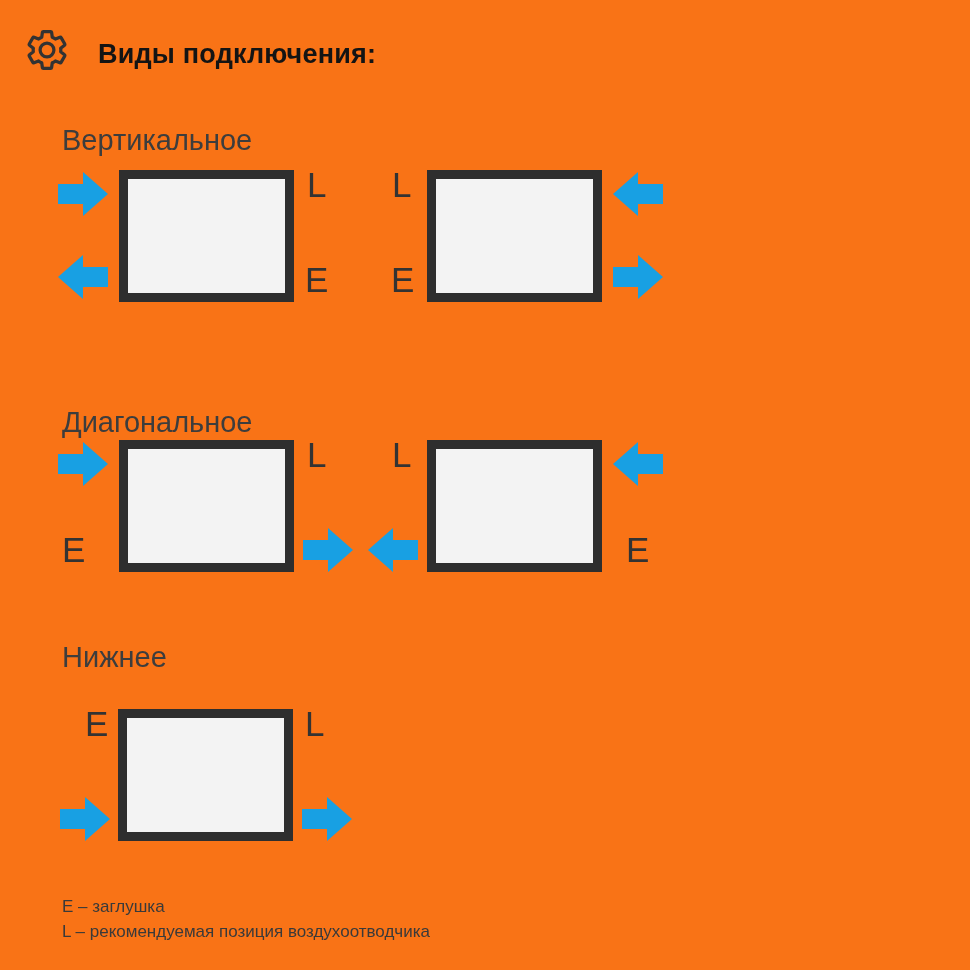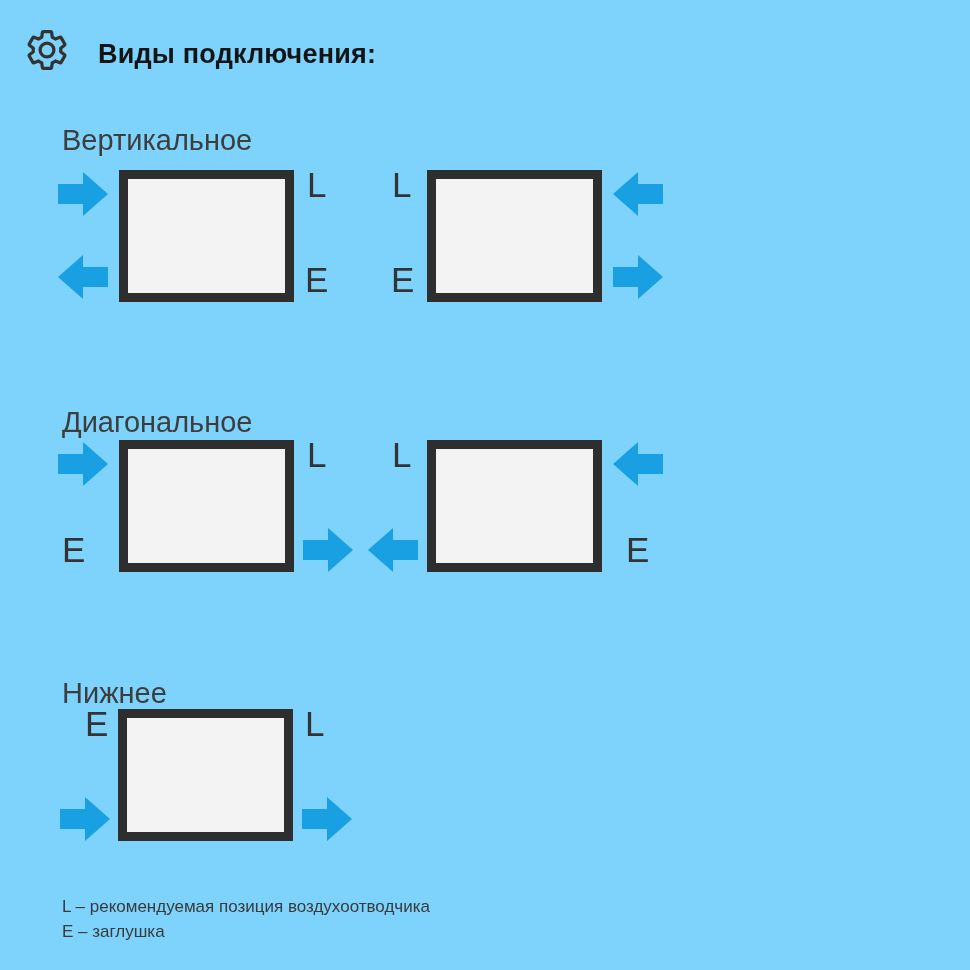--- a/index.html
+++ b/index.html
@@ -1,25 +1,25 @@
 <!DOCTYPE html>
 <html style="--arrow-color: #18A0E3; --radiator-border: #2E2E2E; --radiator-fill: #F3F3F3;"><head>
 <meta charset="utf-8">
 <style>
   html,body{margin:0;padding:0;background:#fff;}
   #page{
-    position:relative;width:970px;height:970px;background:#7dd3fc;overflow:hidden;
+    position:relative;width:970px;height:970px;background:#f97316;overflow:hidden;
     font-family:"Liberation Sans","DejaVu Sans",sans-serif;color:#333;
   }
   
   #gear{position:absolute;left:24px;top:27px;width:46px;height:46px;}
   #main-title{position:absolute;left:98px;top:39px;font-size:27px;font-weight:700;color:#141414;letter-spacing:.2px;}
   
   .s-title{position:absolute;left:62px;font-size:29px;font-weight:400;color:#3d3d3d;line-height:1;}
-  #t1{top:126px}#t2{top:408px}#t3{top:679px}
+  #t1{top:126px}#t2{top:408px}#t3{top:643px}
   
   .radiator{position:absolute;box-sizing:border-box;width:175px;height:132px;
     border:9px solid var(--radiator-border,#2e2e2e);background:var(--radiator-fill,#f3f3f3);}
   #s1a-rect{left:119px;top:170px}
   #s1b-rect{left:427px;top:170px}
   #s2a-rect{left:119px;top:440px}
   #s2b-rect{left:427px;top:440px}
   #s3-rect{left:118px;top:709px}
   
   .arrow{position:absolute;width:50px;height:44px;background:var(--arrow-color,#18A0E3);
@@ -85,17 +85,17 @@
   <div class="lbl" id="s2b-lb">E</div>
 
   <div class="s-title" id="t3">Нижнее</div>
   <div class="lbl" id="s3-le">E</div>
   <div class="lbl" id="s3-lr">L</div>
   <div class="radiator" id="s3-rect"></div>
   <div class="arrow" id="s3-in"></div>
   <div class="arrow" id="s3-out"></div>
 
   <div id="legend">
+    <div>E – заглушка</div>
     <div>L – рекомендуемая позиция воздухоотводчика</div>
-    <div>E – заглушка</div>
   </div>
 
 </div>
 
 </body></html>

